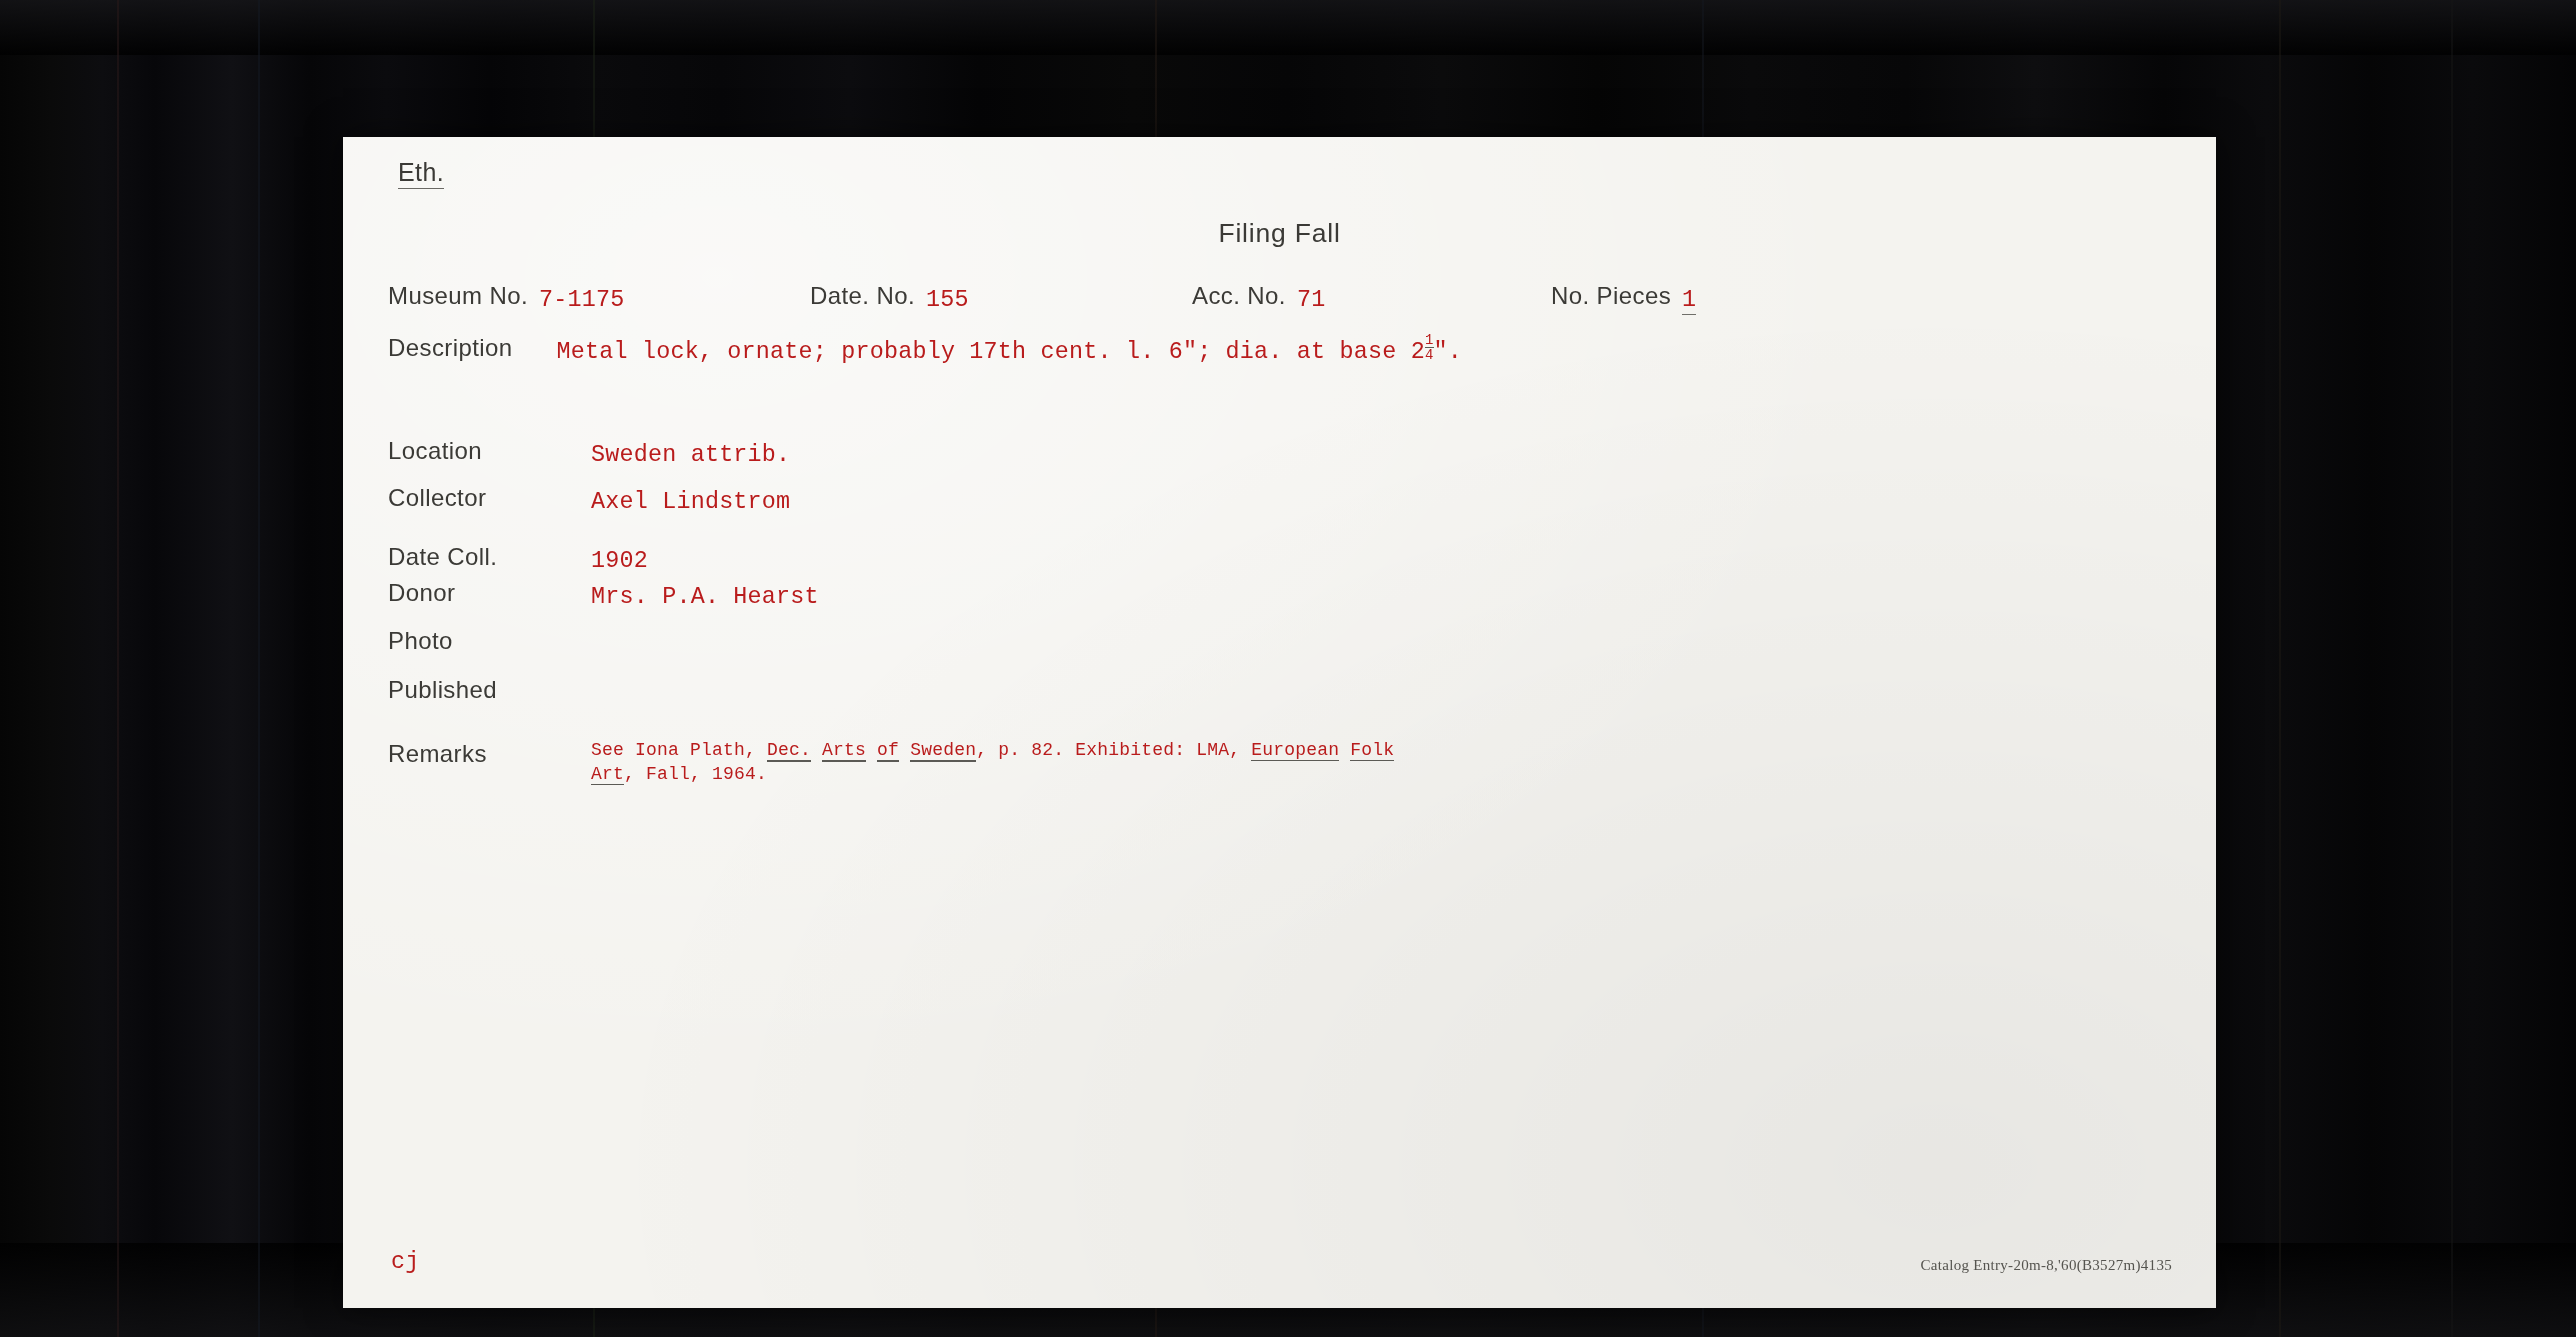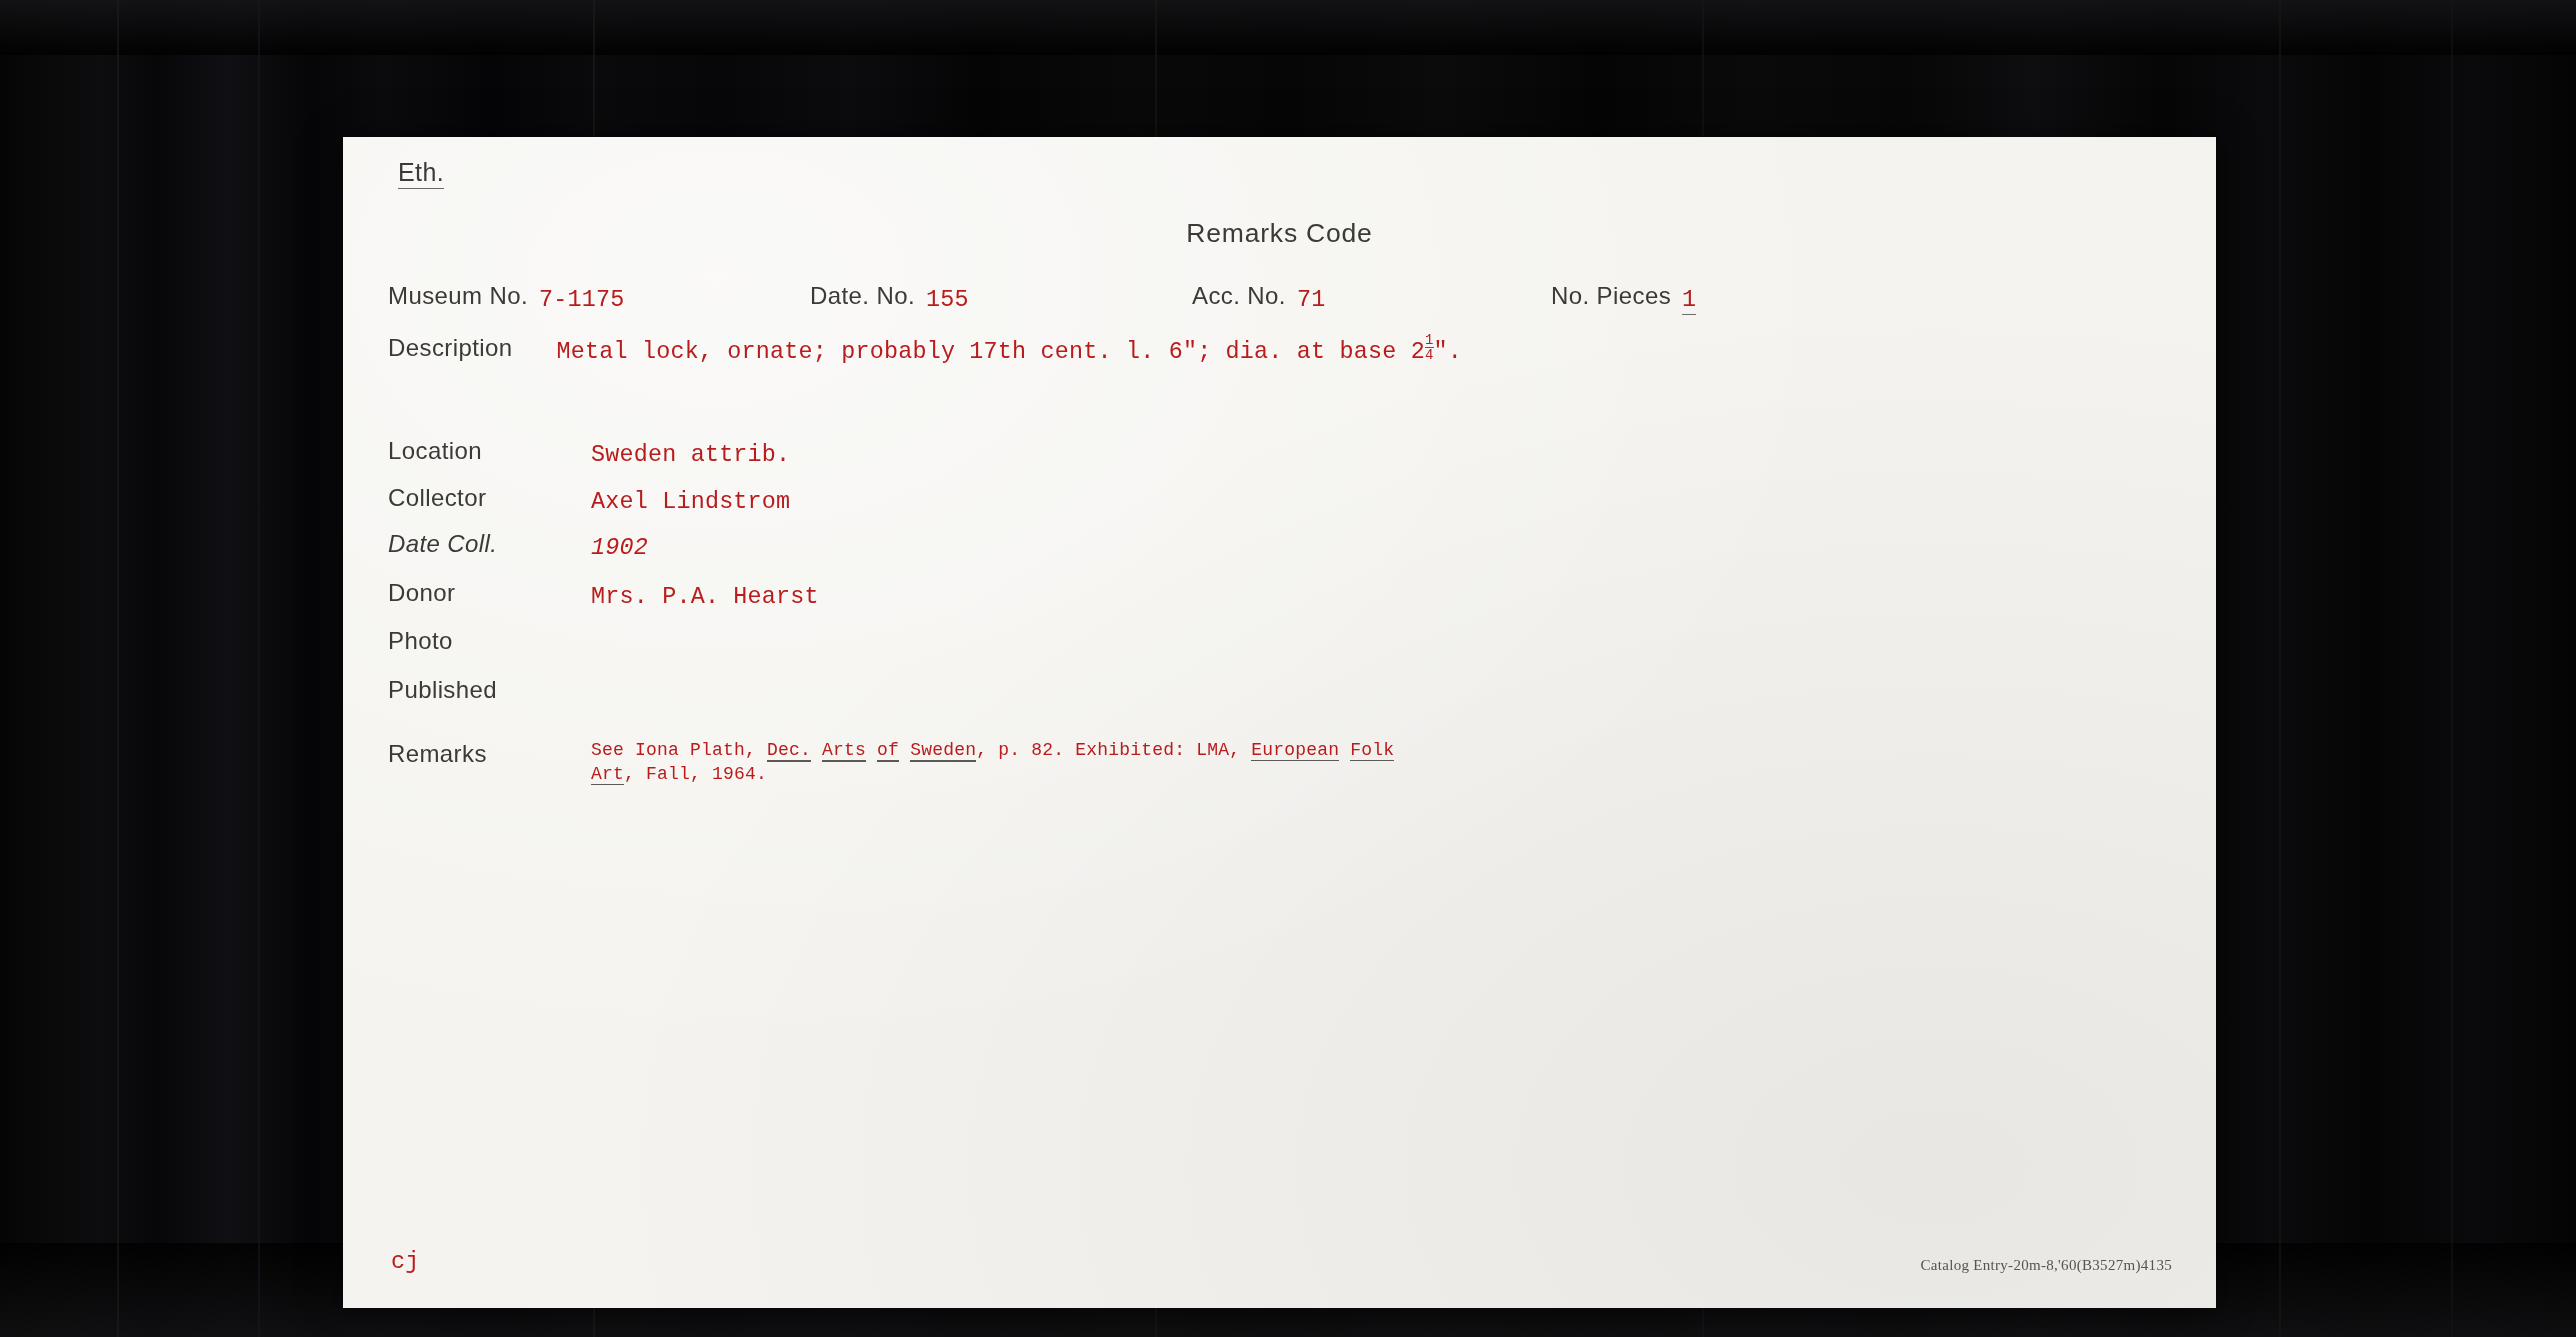--- a/index.html
+++ b/index.html
@@ -143,21 +143,21 @@
     position: relative;
     top: 2.3px;
   }
 
   #desc-line { top: 195px; }
   #desc-line .lbl { width: 156px; }
   #desc-line .val { margin-left: 12.5px; }
 
   #loc-line   { top: 300px; }
   #coll-line  { top: 347px; }
-  #date-line  { top: 393px; font-style: italic; }
+  #date-line  { top: 406px; }
   #donor-line { top: 442px; }
   #photo-line { top: 490px; }
   #pub-line   { top: 539px; }
   #rem-line   { top: 603px; }
 
   .lw { display: inline-block; width: 203px; }
 
   .frac {
     display: inline-block;
     font-size: 14px;
@@ -215,21 +215,21 @@
   <div class="streak" style="left:2279px;background:#1e1a14;"></div>
   <div class="streak" style="left:2451px;background:#161616;"></div>
 </div>
 
 <div id="card">
   <div class="card-inner">
     <div class="paper-noise"></div>
 
     <div id="eth-label" class="printed">Eth.</div>
 
-    <div id="filing-code" class="printed">Remarks Code</div>
+    <div id="filing-code" class="printed">Filing Fall</div>
 
     <div id="id-row">
       <div class="fld f-museum">
         <span class="printed lbl">Museum No.</span><span class="typed val">7-1175</span>
       </div>
       <div class="fld f-orig">
         <span class="printed lbl">Date. No.</span><span class="typed val">155</span>
       </div>
       <div class="fld f-acc">
         <span class="printed lbl">Acc. No.</span><span class="typed val">71</span>

